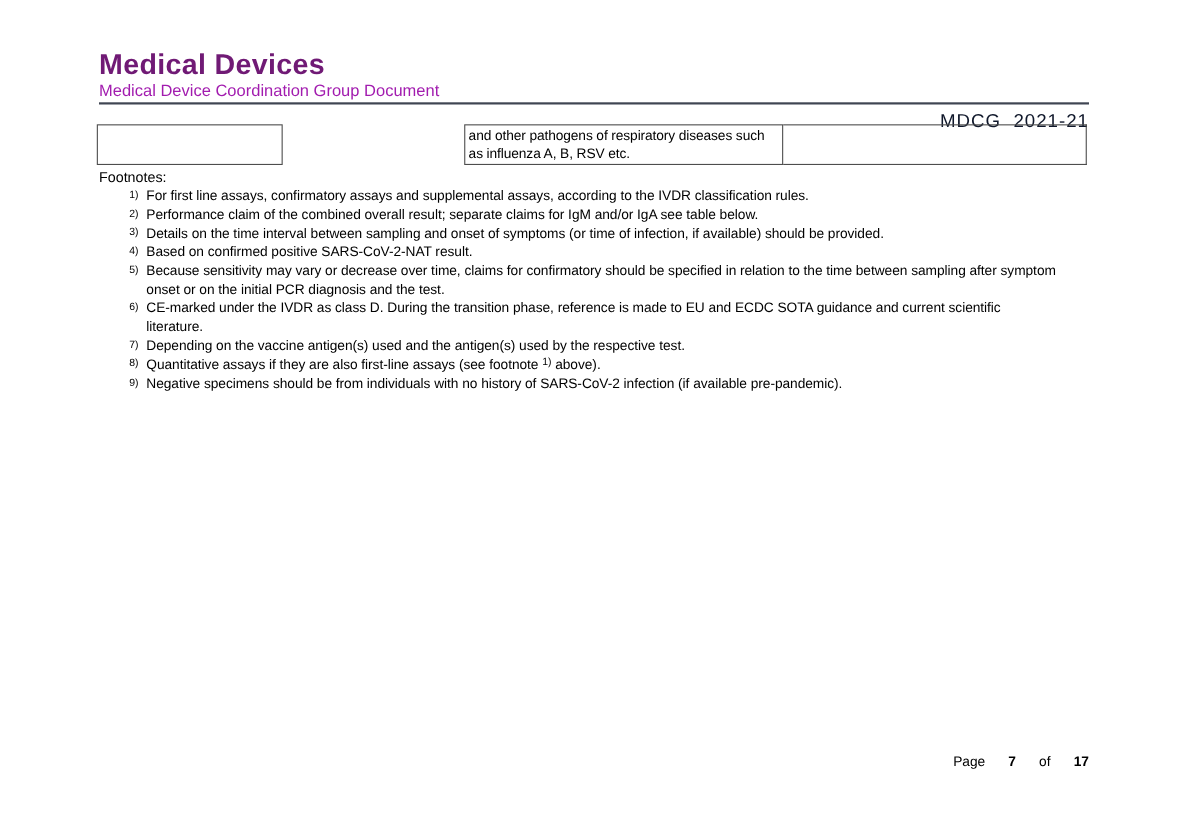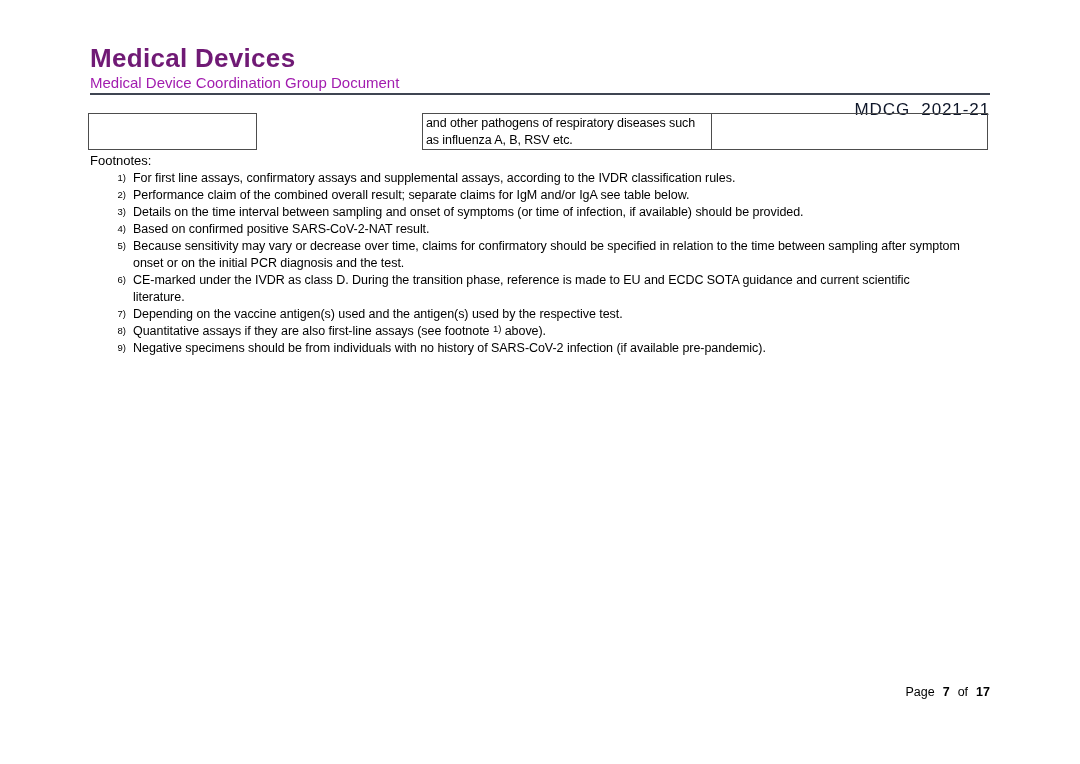--- a/index.html
+++ b/index.html
@@ -121,21 +121,21 @@
     position: relative;
     top: -3px;
   }
 
   
   .page-footer {
     position: absolute;
     top: 685px;
     right: 90px;
     display: flex;
-    gap: 8px;
+    gap: 21px;
     align-items: baseline;
     font-size: 12.5px;
     line-height: 15px;
   }
   .page-footer .bold { font-weight: bold; }
 </style>
 </head>
 <body>
 
 <div class="page">

